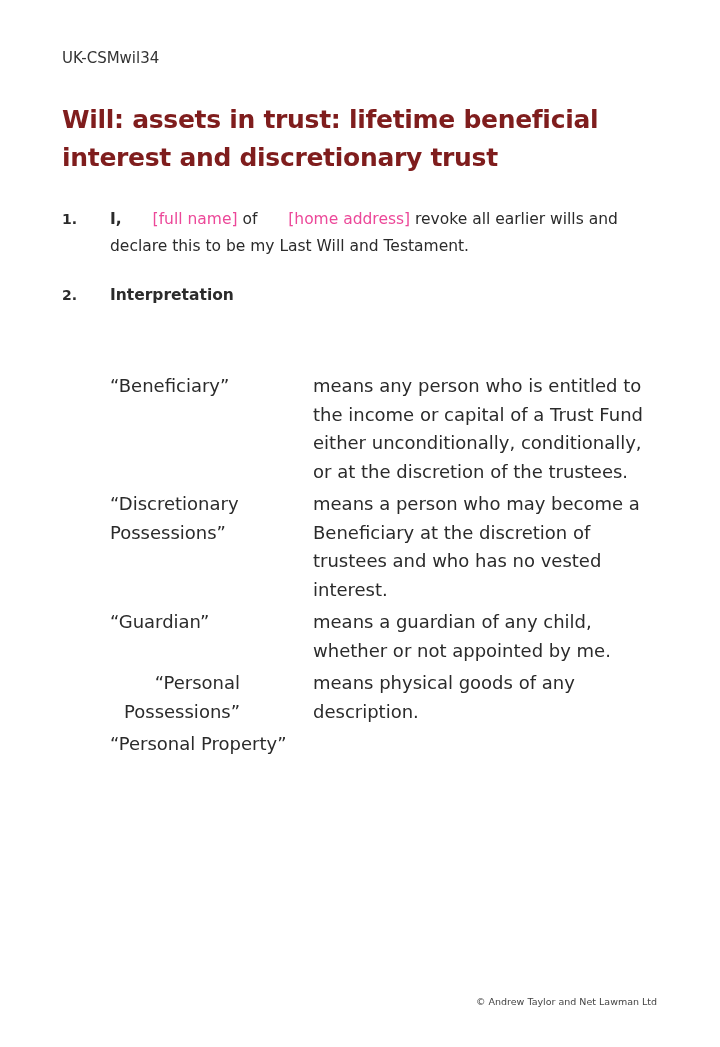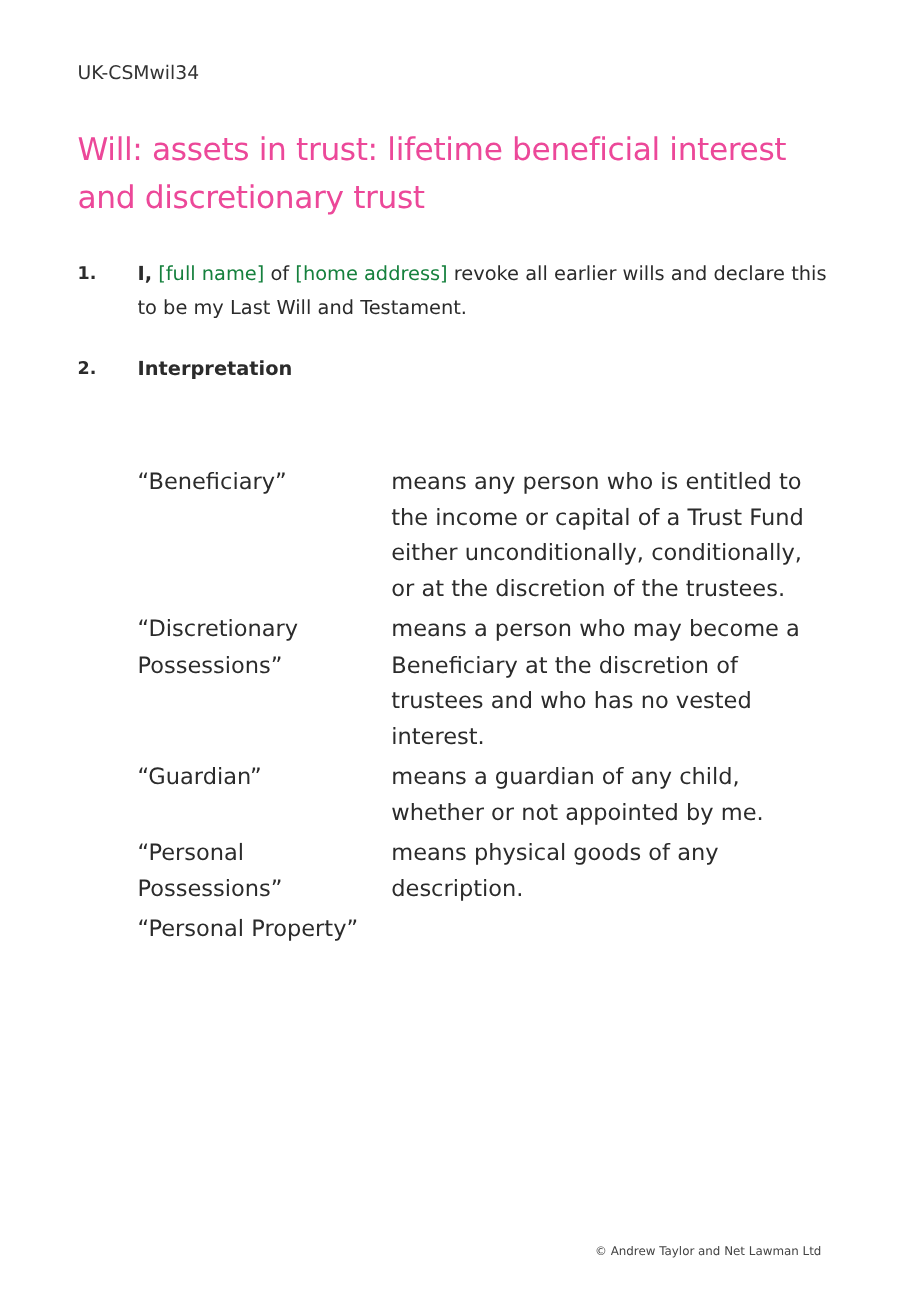--- a/index.html
+++ b/index.html
@@ -1,24 +1,24 @@
 <!DOCTYPE html>
 <html><head>
 <meta charset="utf-8">
 <style>
   html, body { margin: 0; padding: 0; background: #ffffff; }
   body { width: 720px; height: 1047px; position: relative; overflow: hidden;
          font-family: "DejaVu Sans", sans-serif; color: #2b2b2b; }
   .doc-code { position: absolute; left: 62px; top: 49px; font-size: 15px; color: #333; }
   .doc-title { position: absolute; left: 62px; top: 84px; width: 620px; font-size: 25px;
-               line-height: 38px; color: #ec4899; font-weight: normal; letter-spacing: -0.3px; }
+               line-height: 38px; color: #7f1d1d; font-weight: bold; letter-spacing: -0.3px; }
   .clause { position: absolute; left: 62px; width: 600px; font-size: 15.5px; line-height: 27px; }
   .clause-num { position: absolute; left: 0; top: 0; font-weight: bold; font-size: 14px; }
   .clause-body { margin-left: 48px; }
-  .placeholder { color: #15803d; }
+  .placeholder { color: #ec4899; margin-left: 26px; }
   .bold { font-weight: bold; }
   .heading { font-weight: bold; }
   .def-table { position: absolute; left: 110px; top: 372px; width: 560px; font-size: 18px; line-height: 28.5px; }
   .def-row { display: flex; margin-bottom: 4px; }
   .def-term { width: 203px; flex: none; }
   .def-meaning { width: 350px; }
   .footer { position: absolute; left: 476px; top: 996px; font-size: 9.5px; color: #444; filter: blur(0.3px); }
 </style>
 </head>
 <body>
@@ -48,21 +48,21 @@
   </div>
   <div class="def-row">
     <div class="def-term" style="width:150px;margin-right:53px;">“Discretionary Possessions”</div>
     <div class="def-meaning">means a person who may become a Beneficiary at the discretion of trustees and who has no vested interest.</div>
   </div>
   <div class="def-row">
     <div class="def-term">“Guardian”</div>
     <div class="def-meaning">means a guardian of any child, whether or not appointed by me.</div>
   </div>
   <div class="def-row">
-    <div class="def-term" style="width:130px;margin-right:73px;">“Personal Possessions”</div>
+    <div class="def-term" style="width:130px;margin-right:73px;text-align:right;">“Personal Possessions”</div>
     <div class="def-meaning">means physical goods of any description.</div>
   </div>
   <div class="def-row">
     <div class="def-term">“Personal Property”</div>
   </div>
 </div>
 
 <div class="footer">© Andrew Taylor and Net Lawman Ltd</div>
 
 </body></html>

